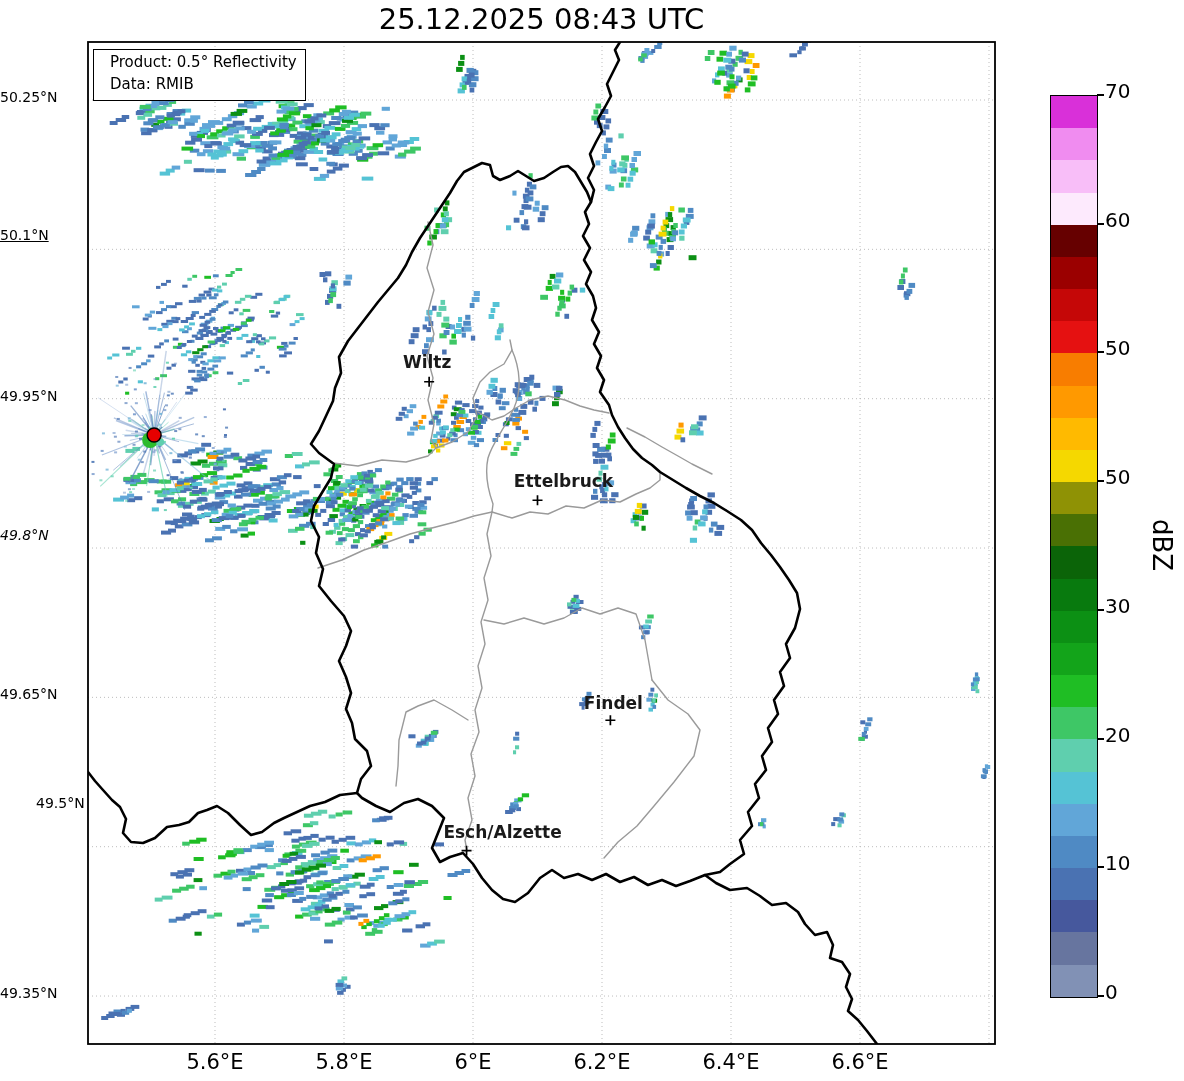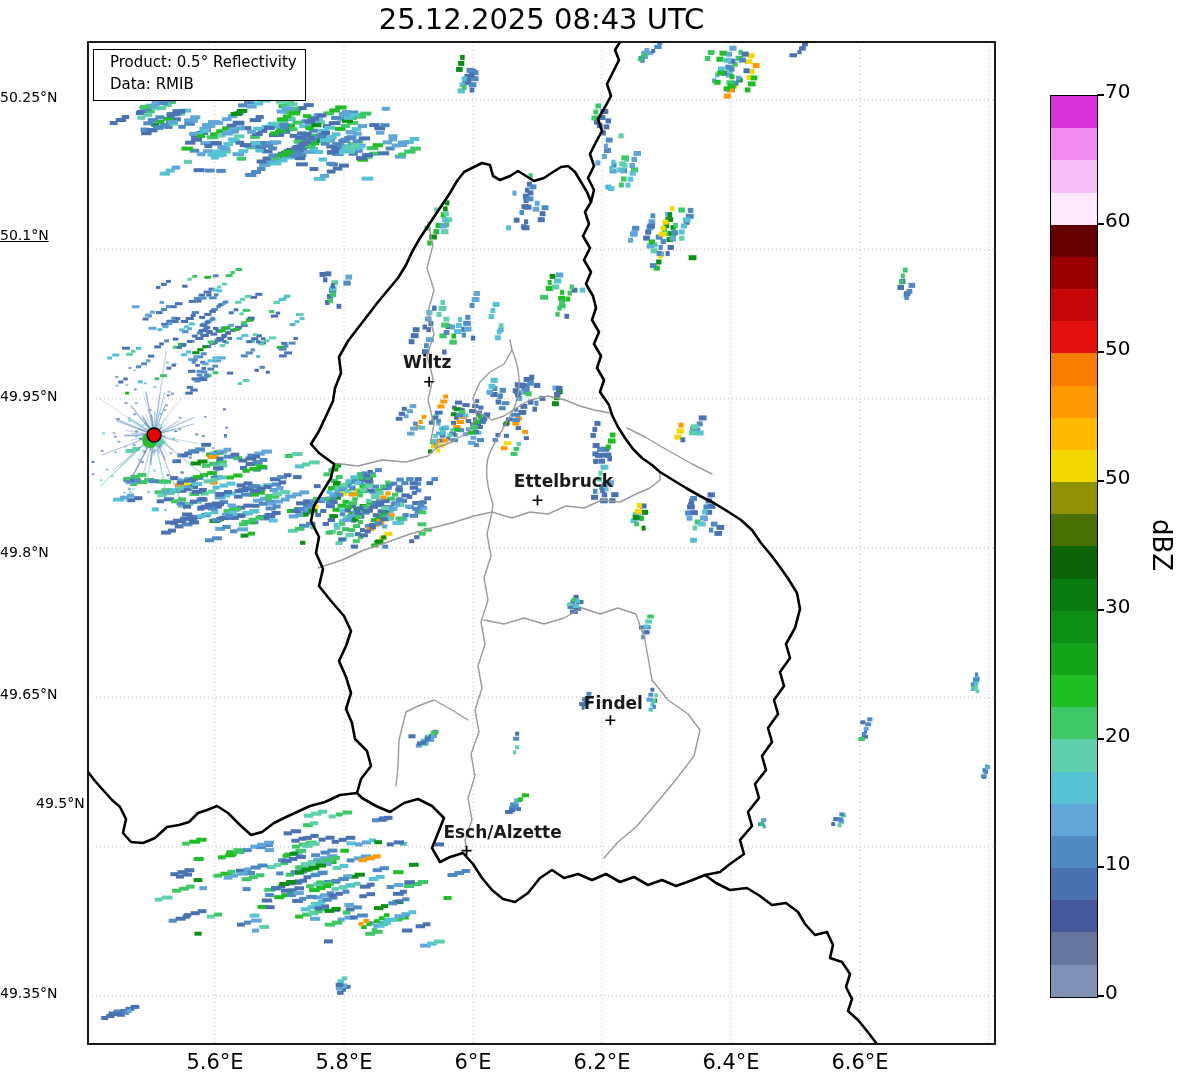--- a/index.html
+++ b/index.html
@@ -2358,21 +2358,21 @@
 
   <div class="info-box">
     <div>Product: 0.5° Reflectivity</div>
     <div>Data: RMIB</div>
   </div>
 
   <div id="y-labels">
       <div class="ylab" style="top: 89px;">50.25°N</div>
       <div class="ylab" style="top: 227px; text-decoration: underline;">50.1°N</div>
       <div class="ylab" style="top: 387.68px;">49.95°N</div>
-      <div class="ylab" style="top: 544px;">49.8°N</div>
+      <div class="ylab" style="top: 527px; font-style: italic;">49.8°N</div>
       <div class="ylab" style="top: 686.36px;">49.65°N</div>
       <div class="ylab" style="top: 795px; margin-left: 36px;">49.5°N</div>
       <div class="ylab" style="top: 985.04px;">49.35°N</div>
     </div>
   <div id="x-labels">
       <div class="xlab" style="left: 170px;">5.6°E</div>
       <div class="xlab" style="left: 299px;">5.8°E</div>
       <div class="xlab" style="left: 428px;">6°E</div>
       <div class="xlab" style="left: 557px;">6.2°E</div>
       <div class="xlab" style="left: 686px;">6.4°E</div>

